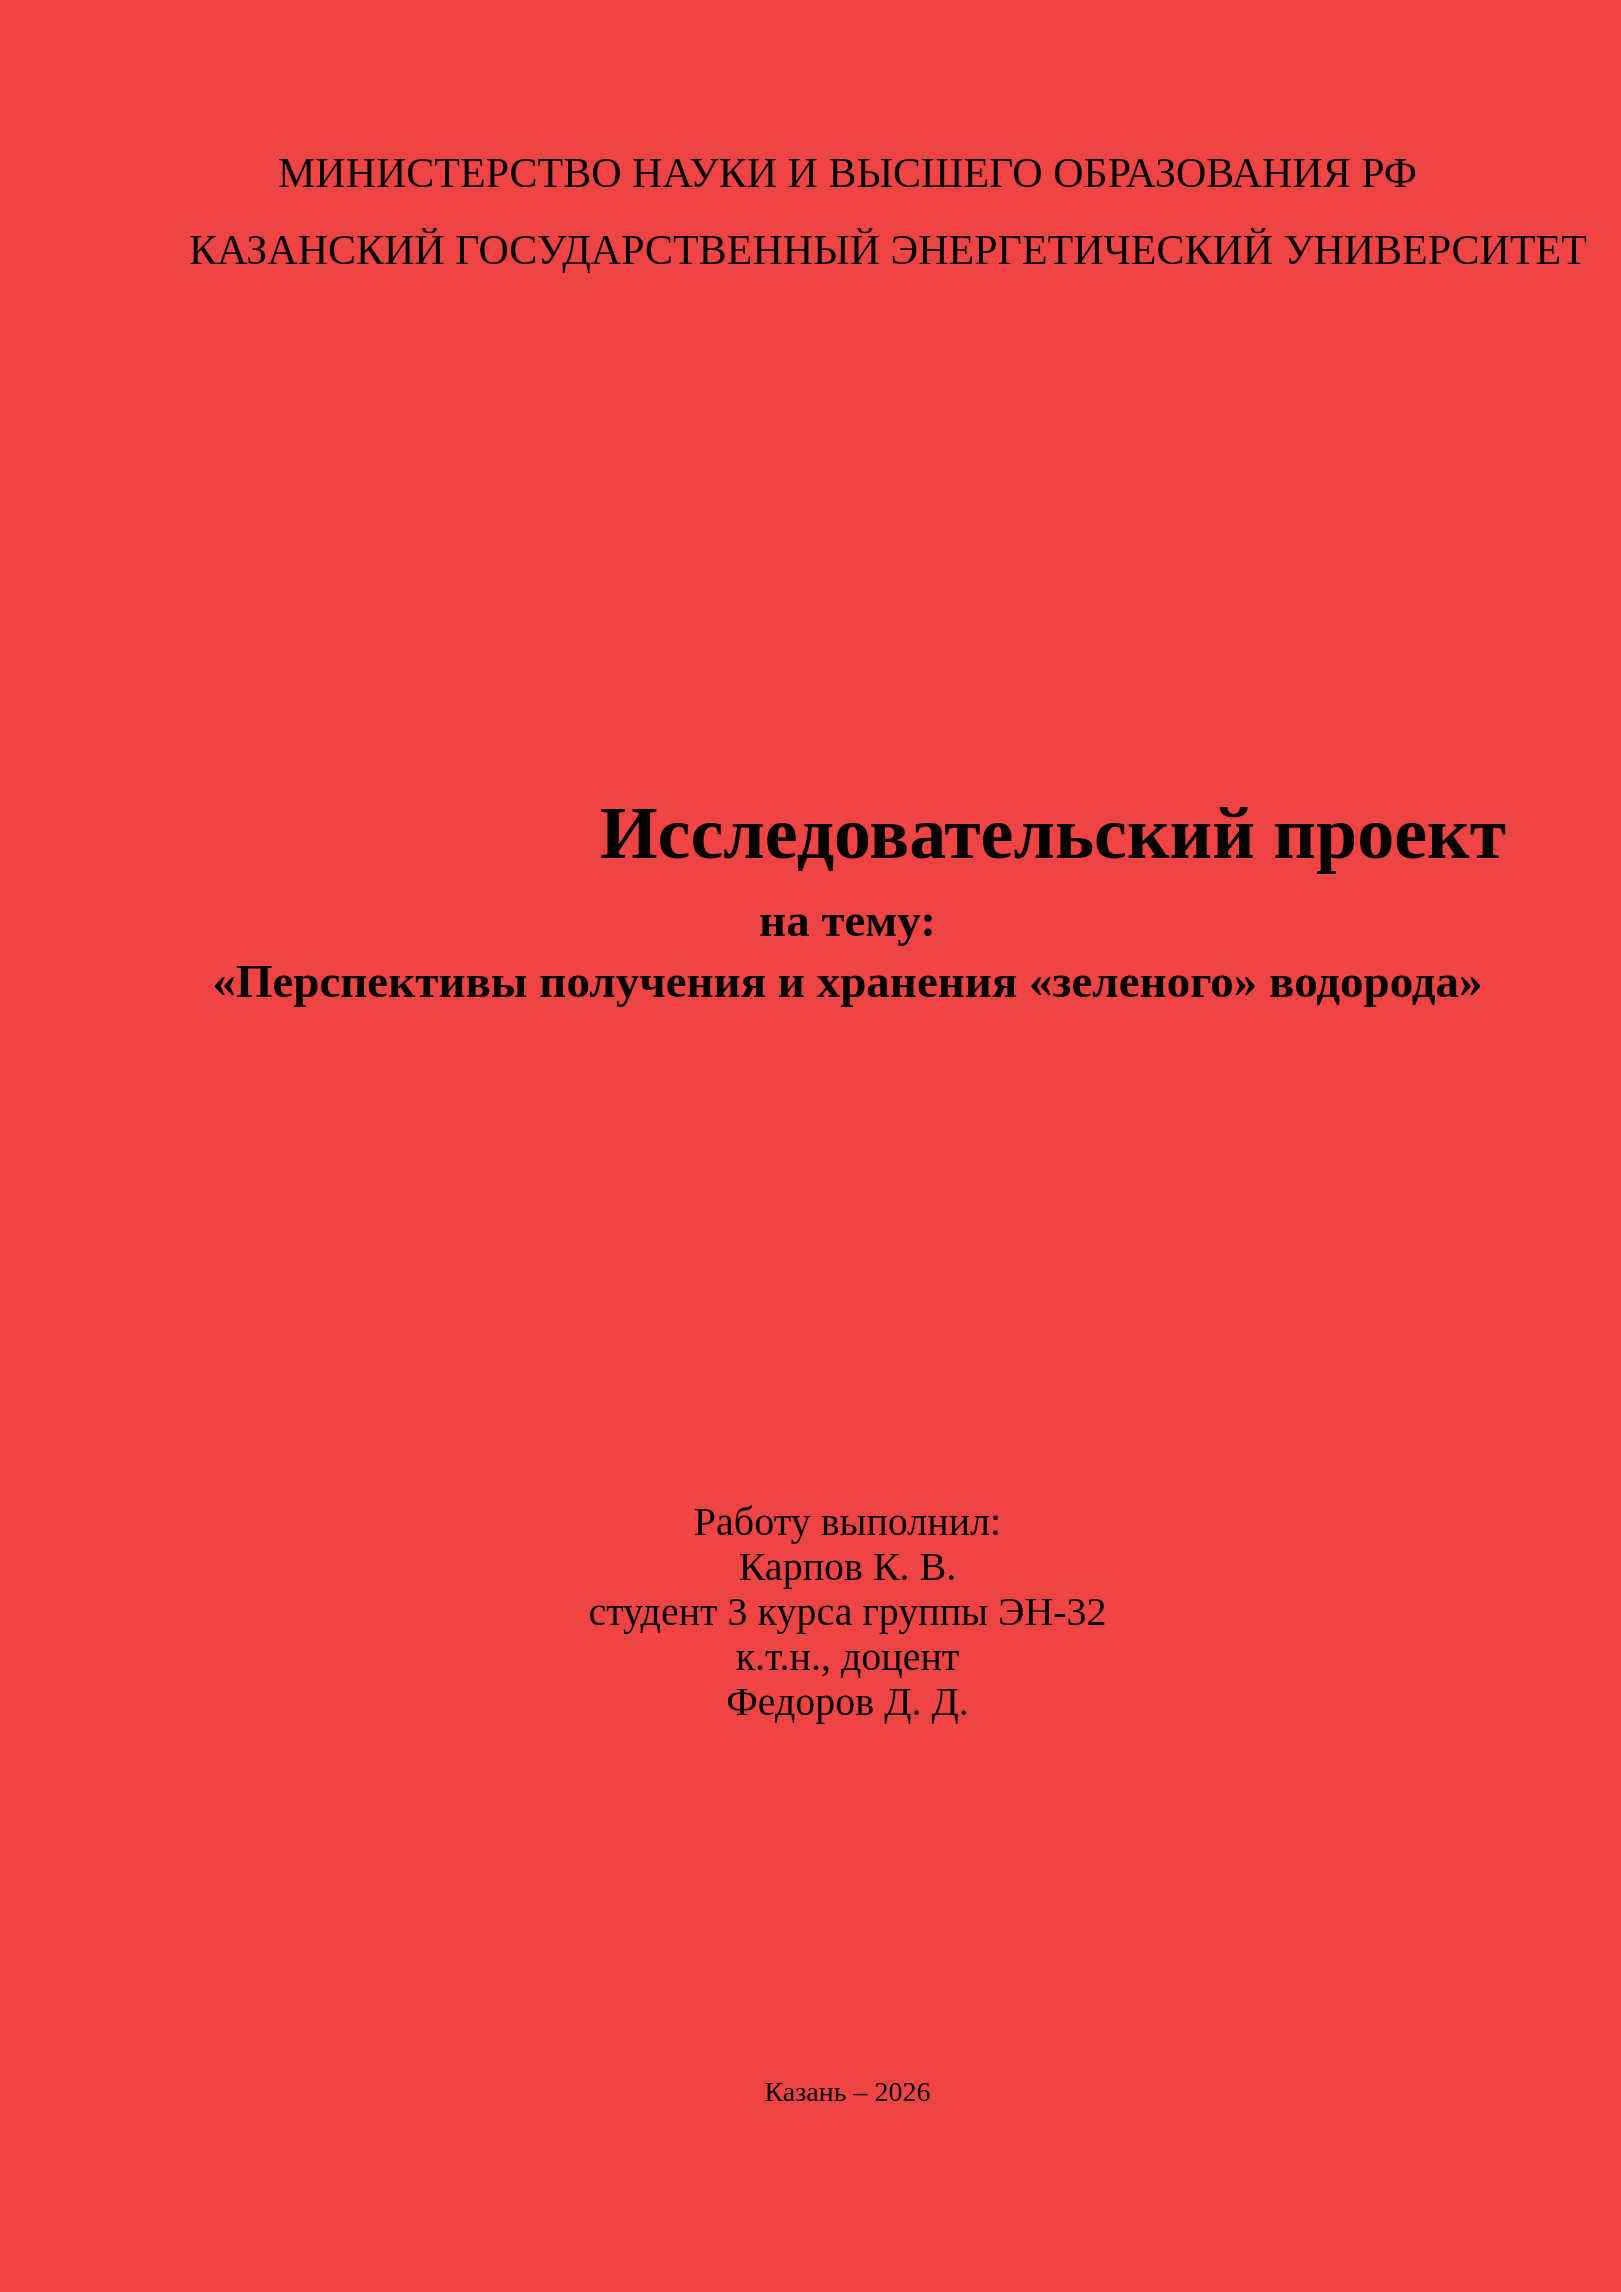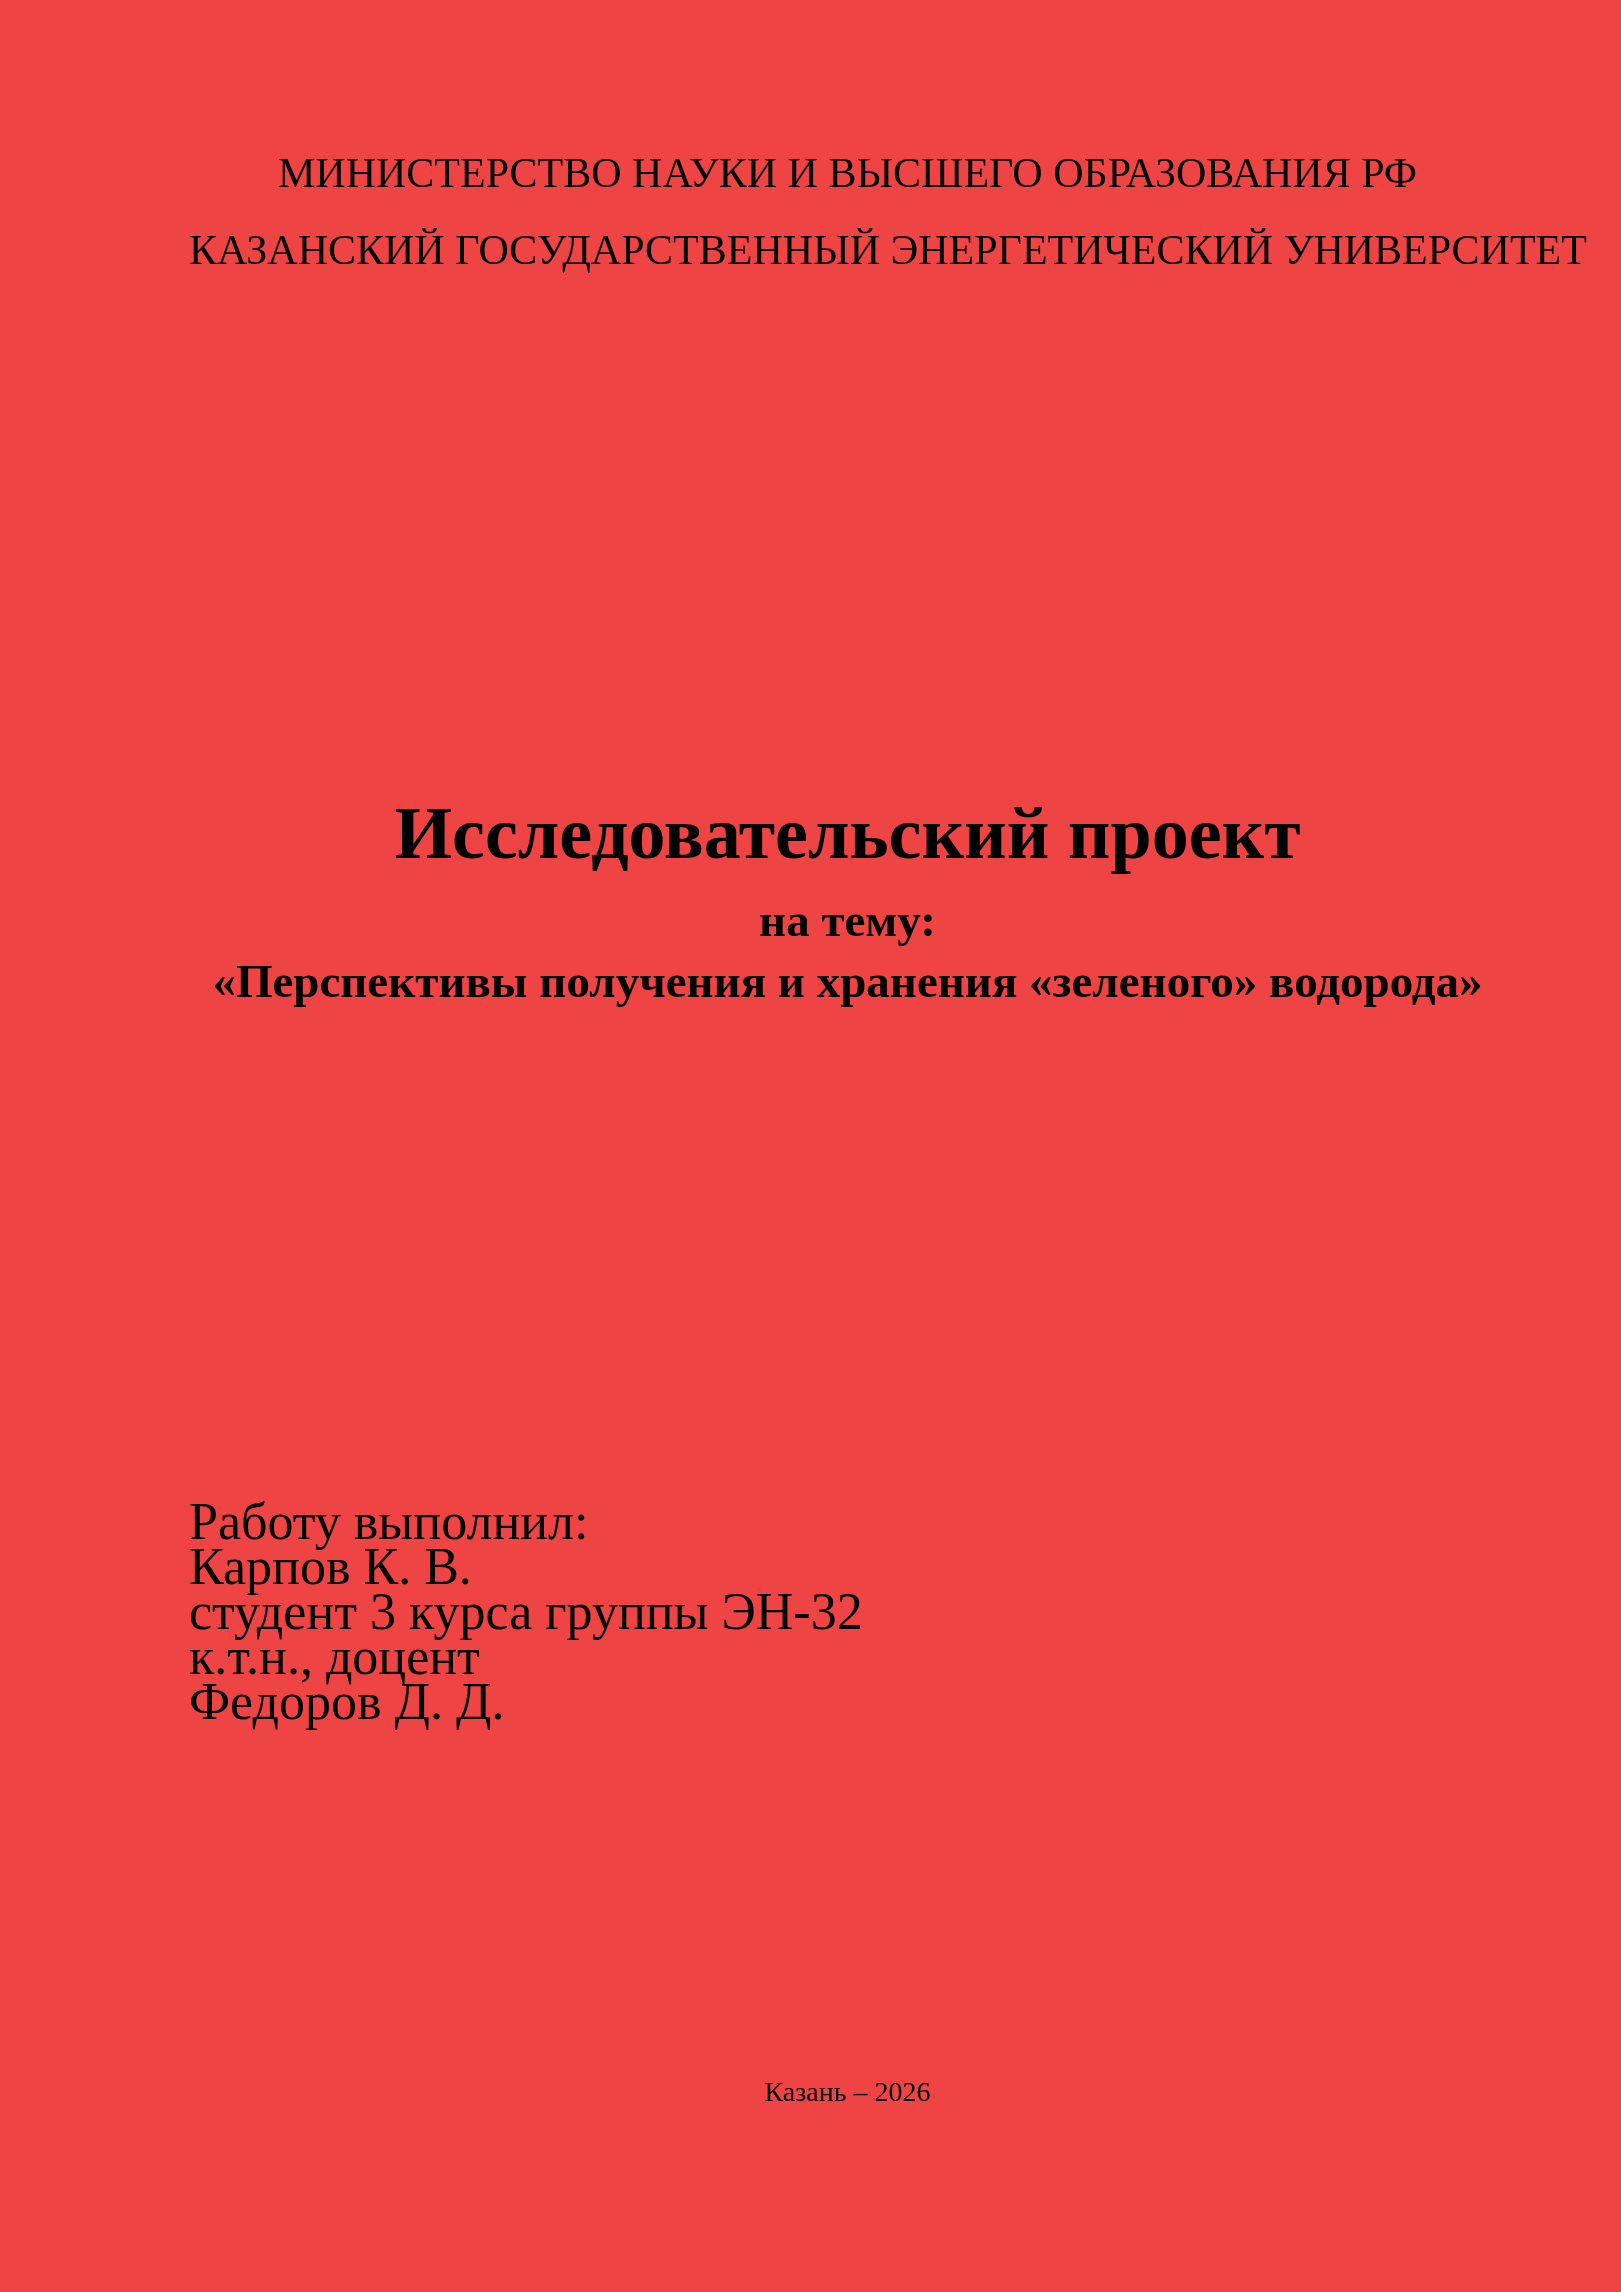--- a/index.html
+++ b/index.html
@@ -31,41 +31,42 @@
     font-weight: 400;
   }
   .ministry { top: 152px; }
   .university { top: 229px; }
 
   .project-title {
     top: 796px;
     font-size: 74px;
     line-height: 74px;
     font-weight: 700;
+    text-align: right;
   }
   .subtitle {
     top: 897px;
     font-size: 47px;
     line-height: 47px;
     font-weight: 700;
   }
   .topic {
     top: 958px;
     font-size: 47px;
     line-height: 47px;
     font-weight: 700;
   }
 
   .credits {
     position: absolute;
     top: 1499px;
     left: 189px;
     right: 115px;
-    text-align: left;
-    font-size: 52px;
+    text-align: center;
+    font-size: 40px;
     line-height: 45px;
     font-weight: 400;
   }
   .credit-line {
     white-space: nowrap;
   }
 
   .city-year {
     top: 2071px;
     font-size: 28px;

